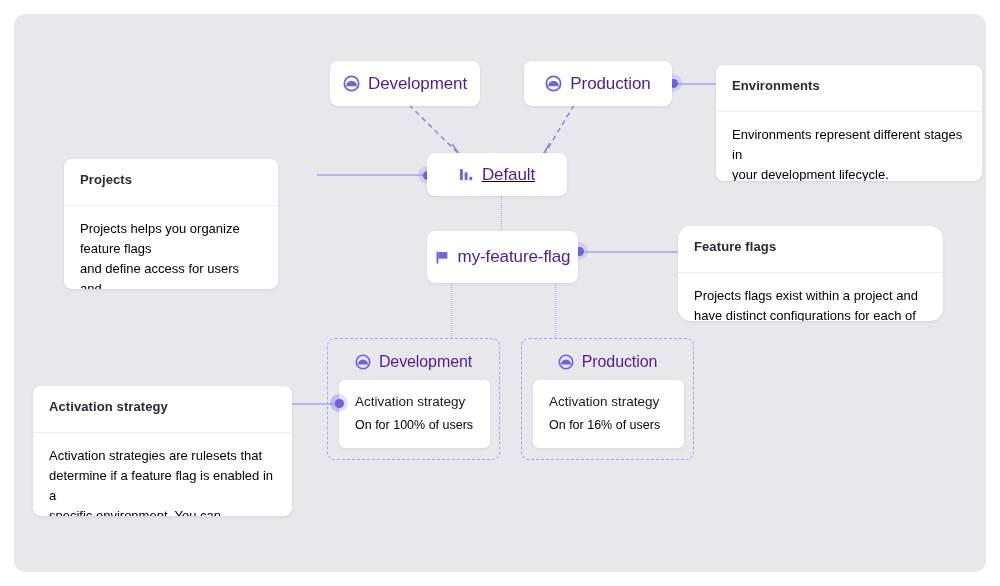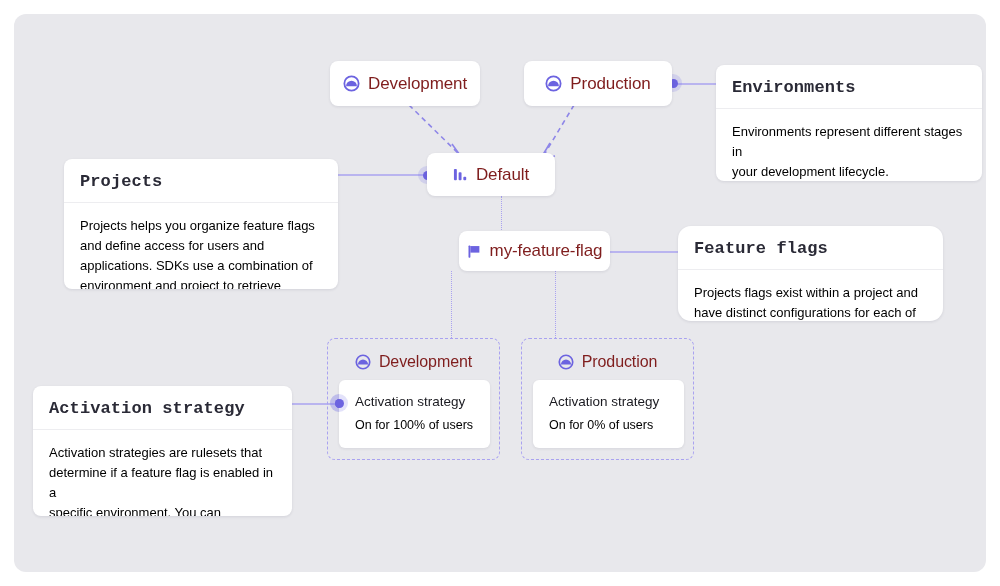--- a/index.html
+++ b/index.html
@@ -39,42 +39,41 @@
     border-radius: 8px;
     box-shadow: 0 1px 3px rgba(30,30,60,0.10);
     display: flex;
     align-items: center;
     justify-content: center;
     gap: 8px;
     box-sizing: border-box;
   }
   .node-label {
     font-size: 17px;
-    color: #7f1d1d;
+    color: #4c1d95;
     letter-spacing: -0.1px;
     white-space: nowrap;
   }
 
   
   .callout {
     position: absolute;
     background: #ffffff;
     border-radius: 8px;
     box-shadow: 0 1px 3px rgba(30,30,60,0.10);
     box-sizing: border-box;
     overflow: hidden;
   }
   .callout-title {
-    font-size: 17px;
+    font-size: 13px;
     font-weight: bold;
     color: #2a2a36;
-    padding: 13px 16px 11px 16px;
+    padding: 13px 16px 18px 16px;
     border-bottom: 1px solid #ededf0;
     letter-spacing: 0.1px;
-    font-family: Liberation Mono, monospace;
   }
   .callout-body {
     font-size: 13px;
     line-height: 1.55;
     color: #000000;
     padding: 13px 16px 14px 16px;
     white-space: pre-line;
   }
 
   
@@ -199,50 +198,50 @@
   <div class="node" style="left:524px; top:61px; width:148px; height:45px;">
     <span class="icon">
       <svg width="17" height="17" viewBox="0 0 20 20">
         <circle cx="10" cy="10" r="8.4" fill="none" stroke="#6c63e0" stroke-width="2.1"></circle>
         <path d="M3.6 13.2 A6.4 6.4 0 0 1 16.4 13.2 Z" fill="#6c63e0"></path>
       </svg>
     </span>
     <span class="node-label">Production</span>
   </div>
 
-  <div class="node" style="left:427px; top:153px; width:128px; height:43px;">
+  <div class="node" style="left:427px; top:153px; width:140px; height:43px;text-decoration:underline;">
     <span class="icon">
       <svg width="15" height="15" viewBox="0 0 16 16">
         <rect x="1" y="2" width="3.1" height="12" rx="1" fill="#6c63e0"></rect>
         <rect x="6" y="5.5" width="3.1" height="8.5" rx="1" fill="#6c63e0"></rect>
         <rect x="11" y="10.5" width="3.1" height="3.5" rx="1" fill="#6c63e0"></rect>
       </svg>
     </span>
     <span class="node-label">Default</span>
   </div>
 
-  <div class="node" style="left:427px; top:231px; width:151px; height:40px;margin-left:32px;">
+  <div class="node" style="left:427px; top:231px; width:151px; height:52px;">
     <span class="icon">
       <svg width="15" height="15" viewBox="0 0 16 16">
         <rect x="1.6" y="1.6" width="2" height="13" rx="0.7" fill="#6c63e0"></rect>
         <path d="M3.6 2.2 H13.2 V9.2 H3.6 Z" fill="#6c63e0"></path>
       </svg>
     </span>
     <span class="node-label">my-feature-flag</span>
   </div>
 
   <div class="callout" style="left:716px; top:65px; width:266px; height:116px;">
     <div class="callout-title">Environments</div>
     <div class="callout-body">Environments represent different stages in
 your development lifecycle.
 The default environments are development
 and production</div>
   </div>
 
-  <div class="callout" style="left:64px; top:159px; width:274px; height:130px;">
+  <div class="callout" style="left:64px; top:159px; width:214px; height:130px;">
     <div class="callout-title">Projects</div>
     <div class="callout-body">Projects helps you organize feature flags
 and define access for users and
 applications. SDKs use a combination of
 environment and project to retrieve
 feature flag configurations</div>
   </div>
 
   <div class="callout" style="left:678px; top:226px; width:265px; height:95px;border-radius:13px;">
     <div class="callout-title">Feature flags</div>
@@ -281,19 +280,19 @@
       <span class="icon">
         <svg width="16" height="16" viewBox="0 0 20 20">
           <circle cx="10" cy="10" r="8.4" fill="none" stroke="#6c63e0" stroke-width="2.1"></circle>
           <path d="M3.6 13.2 A6.4 6.4 0 0 1 16.4 13.2 Z" fill="#6c63e0"></path>
         </svg>
       </span>
       <span class="node-label">Production</span>
     </div>
     <div class="strategy-card" style="left:11px; top:41px; width:151px; height:68px;">
       <div class="strategy-title">Activation strategy</div>
-      <div class="strategy-sub">On for 0% of users</div>
+      <div class="strategy-sub">On for 16% of users</div>
     </div>
   </div>
 
   <div class="conn-dot" style="left:330px; top:394px;"></div>
 
 </div>
 
 </body></html>

